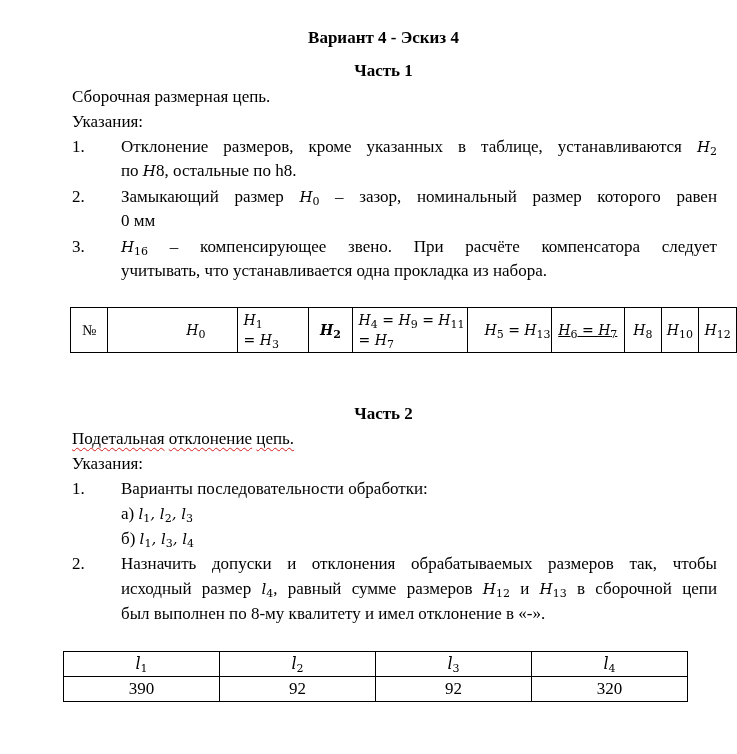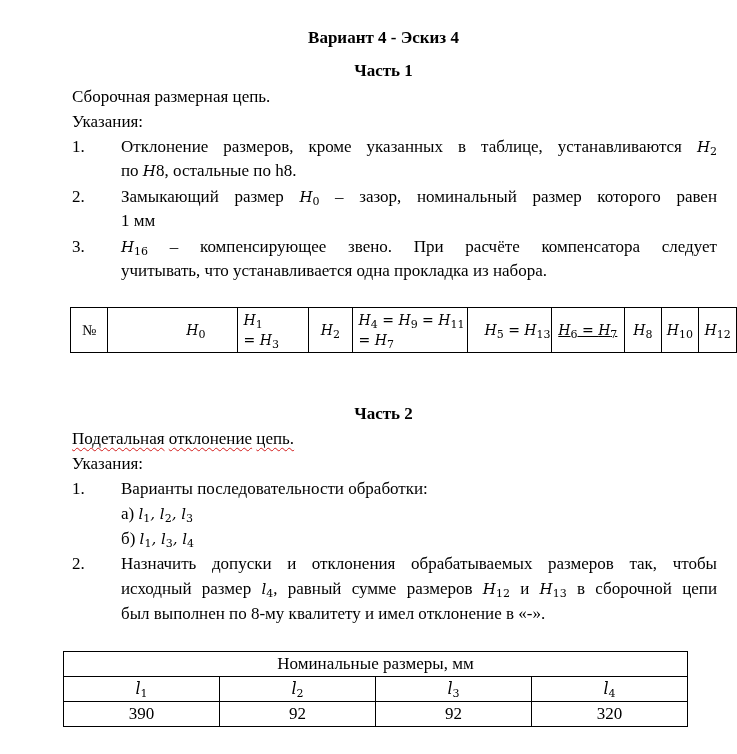--- a/index.html
+++ b/index.html
@@ -51,36 +51,36 @@
 <div class="abs li" style="top:161px;">
   <span>по </span><i class="m">H</i><span>8, остальные по h8.</span>
 </div>
 
 <div class="abs num" style="top:187px;">2.</div>
 <div class="abs li just" style="top:187px; width:596px;">
   <span>Замыкающий размер</span>
   <i class="m"><span>H</span><sub>0</sub></i>
   <span>– зазор, номинальный размер которого равен</span>
 </div>
-<div class="abs li" style="top:211px;">1 мм</div>
+<div class="abs li" style="top:211px;">0 мм</div>
 
 <div class="abs num" style="top:237px;">3.</div>
 <div class="abs li just" style="top:237px; width:596px;">
   <i class="m"><span>H</span><sub>16</sub></i>
   <span>– компенсирующее звено. При расчёте компенсатора следует</span>
 </div>
 <div class="abs li" style="top:261px;">учитывать, что устанавливается одна прокладка из набора.</div>
 
 <table class="t1">
   <tbody>
       <tr class="hdr">
     <td style="width:37px;" class="mm">№</td>
     <td style="width:83px;padding-left:47px;"><i>H<sub>0</sub></i></td>
     <td style="width:66px;" class="two"><i>H<sub>1</sub></i><br>= <i>H<sub>3</sub></i></td>
-    <td style="width:43px;"><i>H<sub>2</sub></i></td>
+    <td style="width:43px;font-weight:bold;"><i>H<sub>2</sub></i></td>
     <td style="width:111px;" class="two"><i>H<sub>4</sub></i> = <i>H<sub>9</sub></i> = <i>H<sub>11</sub></i><br>= <i>H<sub>7</sub></i></td>
     <td style="width:84px;text-align:right;"><i>H<sub>5</sub></i> = <i>H<sub>13</sub></i></td>
     <td style="width:74px;text-decoration:underline;"><i>H<sub>6</sub></i> = <i>H<sub>7</sub></i></td>
     <td style="width:36px;"><i>H<sub>8</sub></i></td>
     <td style="width:37px;"><i>H<sub>10</sub></i></td>
     <td style="width:37px;"><i>H<sub>12</sub></i></td>
   </tr>
 </tbody>
   </table>
 
@@ -111,23 +111,20 @@
   <i class="m">l<sub>4</sub></i><span>, равный сумме размеров</span>
   <i class="m">H<sub>12</sub></i>
   <span>и</span>
   <i class="m">H<sub>13</sub></i>
   <span>в сборочной цепи</span>
 </div>
 <div class="abs li" style="top:604px;">был выполнен по 8-му квалитету и имел отклонение в «-».</div>
 
 <table class="t2">
   <tbody>
-      <tr>
-    <td colspan="4">Номинальные размеры, мм</td>
-  </tr>
   <tr>
     <td style="width:25%;"><i>l<sub>1</sub></i></td>
     <td style="width:25%;"><i>l<sub>2</sub></i></td>
     <td style="width:25%;"><i>l<sub>3</sub></i></td>
     <td style="width:25%;"><i>l<sub>4</sub></i></td>
   </tr>
   <tr>
     <td>390</td>
     <td>92</td>
     <td>92</td>

